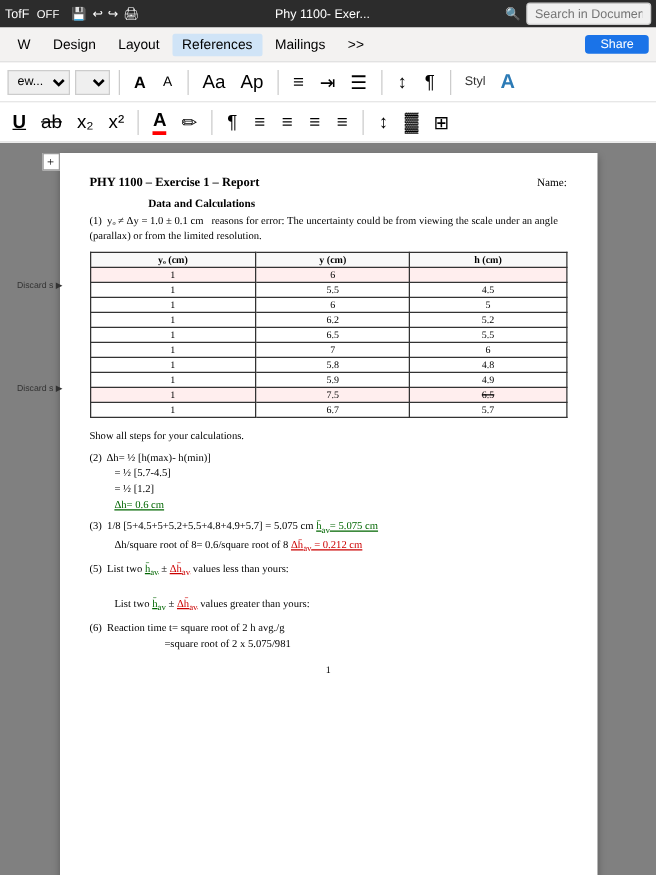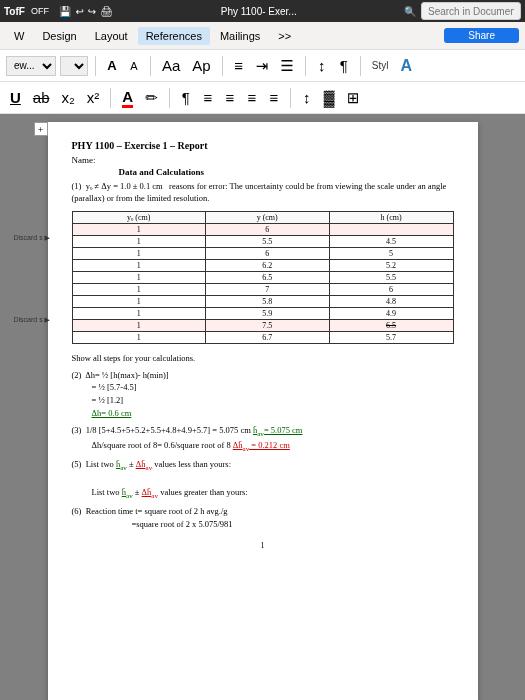--- a/index.html
+++ b/index.html
@@ -120,21 +120,20 @@
       font-size: 9px;
       font-weight: bold;
       margin-bottom: 4px;
       padding-left: 47px;
     }
 
     .name-line {
       display: flex;
       justify-content: space-between;
       margin-bottom: 2px;
-      flex-direction: column;
     }
 
     .question-text {
       font-size: 8.5px;
       margin-bottom: 6px;
       line-height: 1.4;
     }
 
     
     .data-table {
@@ -143,21 +142,21 @@
       margin-bottom: 8px;
       font-size: 8px;
     }
     .data-table th, .data-table td {
       border: 1px solid #333;
       padding: 1px 4px;
       text-align: center;
     }
     .data-table th {
       background: #f9f9f9;
-      font-weight: normal;
+      font-weight: bold;
     }
     .data-table .discard-row td {
       background: #ffeeee;
     }
 
     .table-wrapper {
       position: relative;
     }
 
     .calc-section {
@@ -183,30 +182,30 @@
       background: #fff;
       display: flex;
       align-items: center;
       justify-content: center;
       cursor: pointer;
       font-size: 10px;
     }
 
     .toff-label {
       font-size: 10px;
-      font-weight: bold;
+      font-weight: normal;
       color: #fff;
     }
 
     .share-btn {
       background: #1a73e8;
       color: #fff;
       border: none;
       border-radius: 3px;
-      padding: 2px 24px;
+      padding: 2px 12px;
       font-size: 10px;
       cursor: pointer;
     }
 
     .styles-btn {
       font-size: 10px;
       color: #333;
     }
 
     .search-box {

